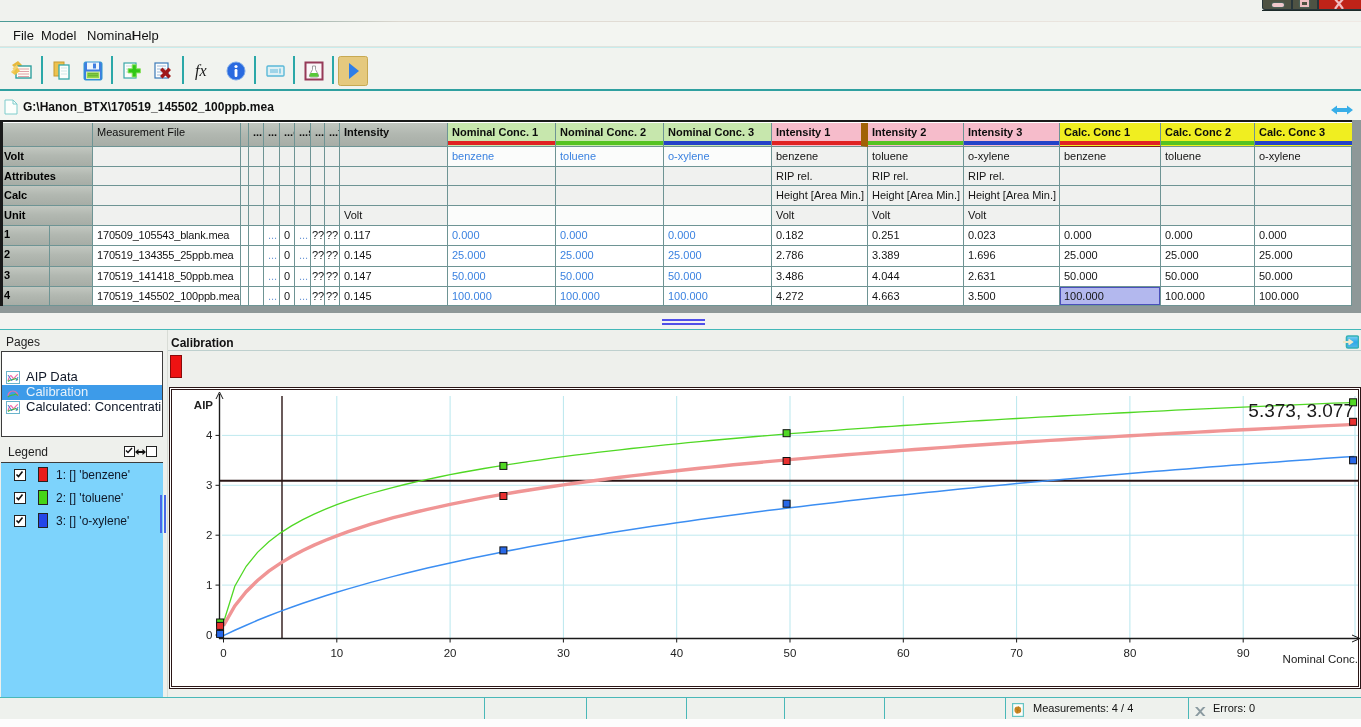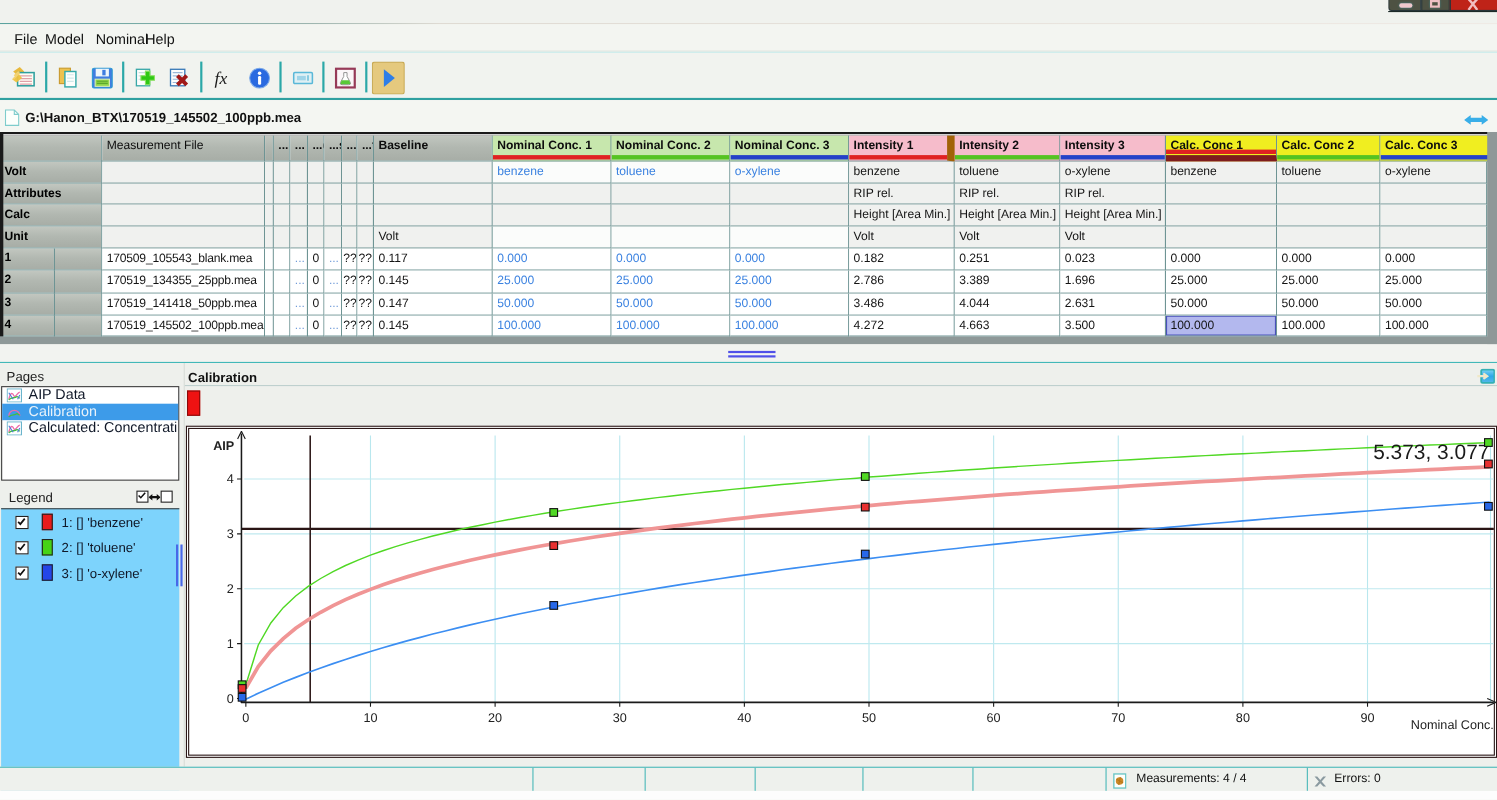--- a/index.html
+++ b/index.html
@@ -134,28 +134,28 @@
 <div id="tbl" class="abs"></div>
 <div class="abs tc" style="left:0px;top:123px;width:93px;height:24px;background:linear-gradient(180deg,#c2c7c0 0%,#b2b8b1 45%,#a7ada6 100%);border-right:1px solid #6e9494;border-bottom:1px solid #6e9494;font-weight:bold;color:#0d0d0d;padding:3px 0 0 4px"></div>
 <div class="abs tc" style="left:93px;top:123px;width:148px;height:24px;background:linear-gradient(180deg,#c2c7c0 0%,#b2b8b1 45%,#a7ada6 100%);border-right:1px solid #6e9494;border-bottom:1px solid #6e9494;font-weight:normal;color:#0d0d0d;padding:3px 0 0 4px">Measurement File</div>
 <div class="abs tc" style="left:241px;top:123px;width:8px;height:24px;background:linear-gradient(180deg,#c2c7c0 0%,#b2b8b1 45%,#a7ada6 100%);border-right:1px solid #6e9494;border-bottom:1px solid #6e9494;font-weight:bold;color:#0d0d0d;padding:3px 0 0 4px"></div>
 <div class="abs tc" style="left:249px;top:123px;width:15px;height:24px;background:linear-gradient(180deg,#c2c7c0 0%,#b2b8b1 45%,#a7ada6 100%);border-right:1px solid #6e9494;border-bottom:1px solid #6e9494;font-weight:bold;color:#0d0d0d;padding:3px 0 0 4px">...</div>
 <div class="abs tc" style="left:264px;top:123px;width:16px;height:24px;background:linear-gradient(180deg,#c2c7c0 0%,#b2b8b1 45%,#a7ada6 100%);border-right:1px solid #6e9494;border-bottom:1px solid #6e9494;font-weight:bold;color:#0d0d0d;padding:3px 0 0 4px">...</div>
 <div class="abs tc" style="left:280px;top:123px;width:15px;height:24px;background:linear-gradient(180deg,#c2c7c0 0%,#b2b8b1 45%,#a7ada6 100%);border-right:1px solid #6e9494;border-bottom:1px solid #6e9494;font-weight:bold;color:#0d0d0d;padding:3px 0 0 4px">...d</div>
 <div class="abs tc" style="left:295px;top:123px;width:16px;height:24px;background:linear-gradient(180deg,#c2c7c0 0%,#b2b8b1 45%,#a7ada6 100%);border-right:1px solid #6e9494;border-bottom:1px solid #6e9494;font-weight:bold;color:#0d0d0d;padding:3px 0 0 4px">...s</div>
 <div class="abs tc" style="left:311px;top:123px;width:14px;height:24px;background:linear-gradient(180deg,#c2c7c0 0%,#b2b8b1 45%,#a7ada6 100%);border-right:1px solid #6e9494;border-bottom:1px solid #6e9494;font-weight:bold;color:#0d0d0d;padding:3px 0 0 4px">...</div>
 <div class="abs tc" style="left:325px;top:123px;width:15px;height:24px;background:linear-gradient(180deg,#c2c7c0 0%,#b2b8b1 45%,#a7ada6 100%);border-right:1px solid #6e9494;border-bottom:1px solid #6e9494;font-weight:bold;color:#0d0d0d;padding:3px 0 0 4px">...t</div>
-<div class="abs tc" style="left:340px;top:123px;width:108px;height:24px;background:linear-gradient(180deg,#c2c7c0 0%,#b2b8b1 45%,#a7ada6 100%);border-right:1px solid #6e9494;border-bottom:1px solid #6e9494;font-weight:bold;color:#0d0d0d;padding:3px 0 0 4px">Baseline</div>
+<div class="abs tc" style="left:340px;top:123px;width:108px;height:24px;background:linear-gradient(180deg,#c2c7c0 0%,#b2b8b1 45%,#a7ada6 100%);border-right:1px solid #6e9494;border-bottom:1px solid #6e9494;font-weight:bold;color:#0d0d0d;padding:3px 0 0 4px">Intensity</div>
 <div class="abs tc" style="left:448px;top:123px;width:108px;height:24px;background:#c7e7ad;border-right:1px solid #6e9494;border-bottom:1px solid #6e9494;font-weight:bold;color:#0d0d0d;padding:3px 0 0 4px">Nominal Conc. 1<div class="abs" style="left:0;bottom:1px;width:107px;height:4px;background:#e02222"></div></div>
 <div class="abs tc" style="left:556px;top:123px;width:108px;height:24px;background:#c7e7ad;border-right:1px solid #6e9494;border-bottom:1px solid #6e9494;font-weight:bold;color:#0d0d0d;padding:3px 0 0 4px">Nominal Conc. 2<div class="abs" style="left:0;bottom:1px;width:107px;height:4px;background:#55c322"></div></div>
 <div class="abs tc" style="left:664px;top:123px;width:108px;height:24px;background:#c7e7ad;border-right:1px solid #6e9494;border-bottom:1px solid #6e9494;font-weight:bold;color:#0d0d0d;padding:3px 0 0 4px">Nominal Conc. 3<div class="abs" style="left:0;bottom:1px;width:107px;height:4px;background:#2442c8"></div></div>
 <div class="abs tc" style="left:772px;top:123px;width:96px;height:24px;background:#f6bccb;border-right:7px solid #a16207;border-bottom:1px solid #6e9494;font-weight:bold;color:#0d0d0d;padding:3px 0 0 4px">Intensity 1<div class="abs" style="left:0;bottom:1px;width:95px;height:4px;background:#e02222"></div></div>
 <div class="abs tc" style="left:868px;top:123px;width:96px;height:24px;background:#f6bccb;border-right:1px solid #6e9494;border-bottom:1px solid #6e9494;font-weight:bold;color:#0d0d0d;padding:3px 0 0 4px">Intensity 2<div class="abs" style="left:0;bottom:1px;width:95px;height:4px;background:#55c322"></div></div>
 <div class="abs tc" style="left:964px;top:123px;width:96px;height:24px;background:#f6bccb;border-right:1px solid #6e9494;border-bottom:1px solid #6e9494;font-weight:bold;color:#0d0d0d;padding:3px 0 0 4px">Intensity 3<div class="abs" style="left:0;bottom:1px;width:95px;height:4px;background:#2442c8"></div></div>
-<div class="abs tc" style="left:1060px;top:123px;width:101px;height:24px;background:#f0ee20;border-right:1px solid #6e9494;border-bottom:6px solid #7f1d1d;font-weight:bold;color:#0d0d0d;padding:3px 0 0 4px">Calc. Conc 1<div class="abs" style="left:0;bottom:1px;width:100px;height:4px;background:#e02222"></div></div>
+<div class="abs tc" style="left:1060px;top:123px;width:101px;height:24px;background:#f0ee20;border-right:1px solid #6e9494;border-bottom:1px solid #7f1d1d;font-weight:bold;color:#0d0d0d;padding:3px 0 0 4px">Calc. Conc 1<div class="abs" style="left:0;bottom:1px;width:100px;height:4px;background:#e02222"></div></div>
 <div class="abs tc" style="left:1161px;top:123px;width:94px;height:24px;background:#f0ee20;border-right:1px solid #6e9494;border-bottom:1px solid #6e9494;font-weight:bold;color:#0d0d0d;padding:3px 0 0 4px">Calc. Conc 2<div class="abs" style="left:0;bottom:1px;width:93px;height:4px;background:#55c322"></div></div>
 <div class="abs tc" style="left:1255px;top:123px;width:106px;height:24px;background:#f0ee20;border-right:1px solid #6e9494;border-bottom:1px solid #6e9494;font-weight:bold;color:#0d0d0d;padding:3px 0 0 4px">Calc. Conc 3<div class="abs" style="left:0;bottom:1px;width:105px;height:4px;background:#2442c8"></div></div>
 <div class="abs tc " style="left:0px;top:147px;width:93px;height:19.5px;background:linear-gradient(180deg,#c2c7c0 0%,#b2b8b1 45%,#a7ada6 100%);border-right:1px solid #6e9494;border-bottom:1px solid #6e9494;font-weight:bold;padding:3px 0 0 4px">Volt</div>
 <div class="abs tc " style="left:0px;top:166.5px;width:93px;height:19.80000000000001px;background:linear-gradient(180deg,#c2c7c0 0%,#b2b8b1 45%,#a7ada6 100%);border-right:1px solid #6e9494;border-bottom:1px solid #6e9494;font-weight:bold;padding:3px 0 0 4px">Attributes</div>
 <div class="abs tc " style="left:0px;top:186.3px;width:93px;height:19.69999999999999px;background:linear-gradient(180deg,#c2c7c0 0%,#b2b8b1 45%,#a7ada6 100%);border-right:1px solid #6e9494;border-bottom:1px solid #6e9494;font-weight:bold;padding:3px 0 0 4px">Calc</div>
 <div class="abs tc " style="left:0px;top:206px;width:93px;height:19.69999999999999px;background:linear-gradient(180deg,#c2c7c0 0%,#b2b8b1 45%,#a7ada6 100%);border-right:1px solid #6e9494;border-bottom:1px solid #6e9494;font-weight:bold;padding:3px 0 0 4px">Unit</div>
 <div class="abs tc " style="left:0px;top:225.7px;width:50px;height:20.600000000000023px;background:linear-gradient(180deg,#c2c7c0 0%,#b2b8b1 45%,#a7ada6 100%);border-right:1px solid #6e9494;border-bottom:1px solid #6e9494;font-weight:bold;padding:2px 0 0 4px">1</div>
 <div class="abs tc " style="left:50px;top:225.7px;width:43px;height:20.600000000000023px;background:linear-gradient(180deg,#c2c7c0 0%,#b2b8b1 45%,#a7ada6 100%);border-right:1px solid #6e9494;border-bottom:1px solid #6e9494"></div>
 <div class="abs tc " style="left:0px;top:246.3px;width:50px;height:20.5px;background:linear-gradient(180deg,#c2c7c0 0%,#b2b8b1 45%,#a7ada6 100%);border-right:1px solid #6e9494;border-bottom:1px solid #6e9494;font-weight:bold;padding:2px 0 0 4px">2</div>
 <div class="abs tc " style="left:50px;top:246.3px;width:43px;height:20.5px;background:linear-gradient(180deg,#c2c7c0 0%,#b2b8b1 45%,#a7ada6 100%);border-right:1px solid #6e9494;border-bottom:1px solid #6e9494"></div>
@@ -311,21 +311,21 @@
 <div id="tblleft" class="abs"></div>
 <div id="graystrip" class="abs"></div>
 <div class="abs" style="left:1352px;top:120px;width:9px;height:193px;background:#8e9898"></div>
 <div id="splitstrip" class="abs">
       <div class="abs" style="left:662px;top:6px;width:43px;height:1.5px;background:#5050e8"></div>
       <div class="abs" style="left:662px;top:10px;width:43px;height:1.5px;background:#5050e8"></div>
     </div>
 <div id="bottom" class="abs"></div>
 <div id="pagesLabel" class="abs">Pages</div>
 <div id="pagesBox" class="abs">
-<div class="pitem" style="margin-top:0"><span class="abs" style="left:4px;top:1px"><svg width="14" height="13" viewBox="0 0 14 13">
+<div class="pitem" style="margin-top:18px"><span class="abs" style="left:4px;top:1px"><svg width="14" height="13" viewBox="0 0 14 13">
             <rect x="0.5" y="0.5" width="13" height="12" fill="#fff" stroke="#6ab4cc"></rect>
             <path d="M2,10 C3.5,4 5,3.5 6.5,6.5 C8,9.5 9.5,4 12,3.5" stroke="#ef6ba8" stroke-width="1.2" fill="none"></path>
             <path d="M2,10.5 C4.5,7.5 7,9.5 9.5,7.5 L12,9" stroke="#44bc44" stroke-width="1.2" fill="none"></path>
             <path d="M2,4 L6,10 M10,10 L12,6" stroke="#4b79d8" stroke-width="1"></path>
           </svg></span>AIP Data</div>
 <div class="pitem psel"><span class="abs" style="left:4px;top:1px"><svg width="14" height="13" viewBox="0 0 14 13">
             <path d="M2,10 a5,5 0 0 1 10,0" stroke="#ef6ba8" stroke-width="1.2" fill="none"></path>
             <path d="M2,11 C4.5,8 7,10 9.5,8 L12,9.5" stroke="#44bc44" stroke-width="1.2" fill="none"></path>
           </svg></span>Calibration</div>
 <div class="pitem"><span class="abs" style="left:4px;top:1px"><svg width="14" height="13" viewBox="0 0 14 13">

